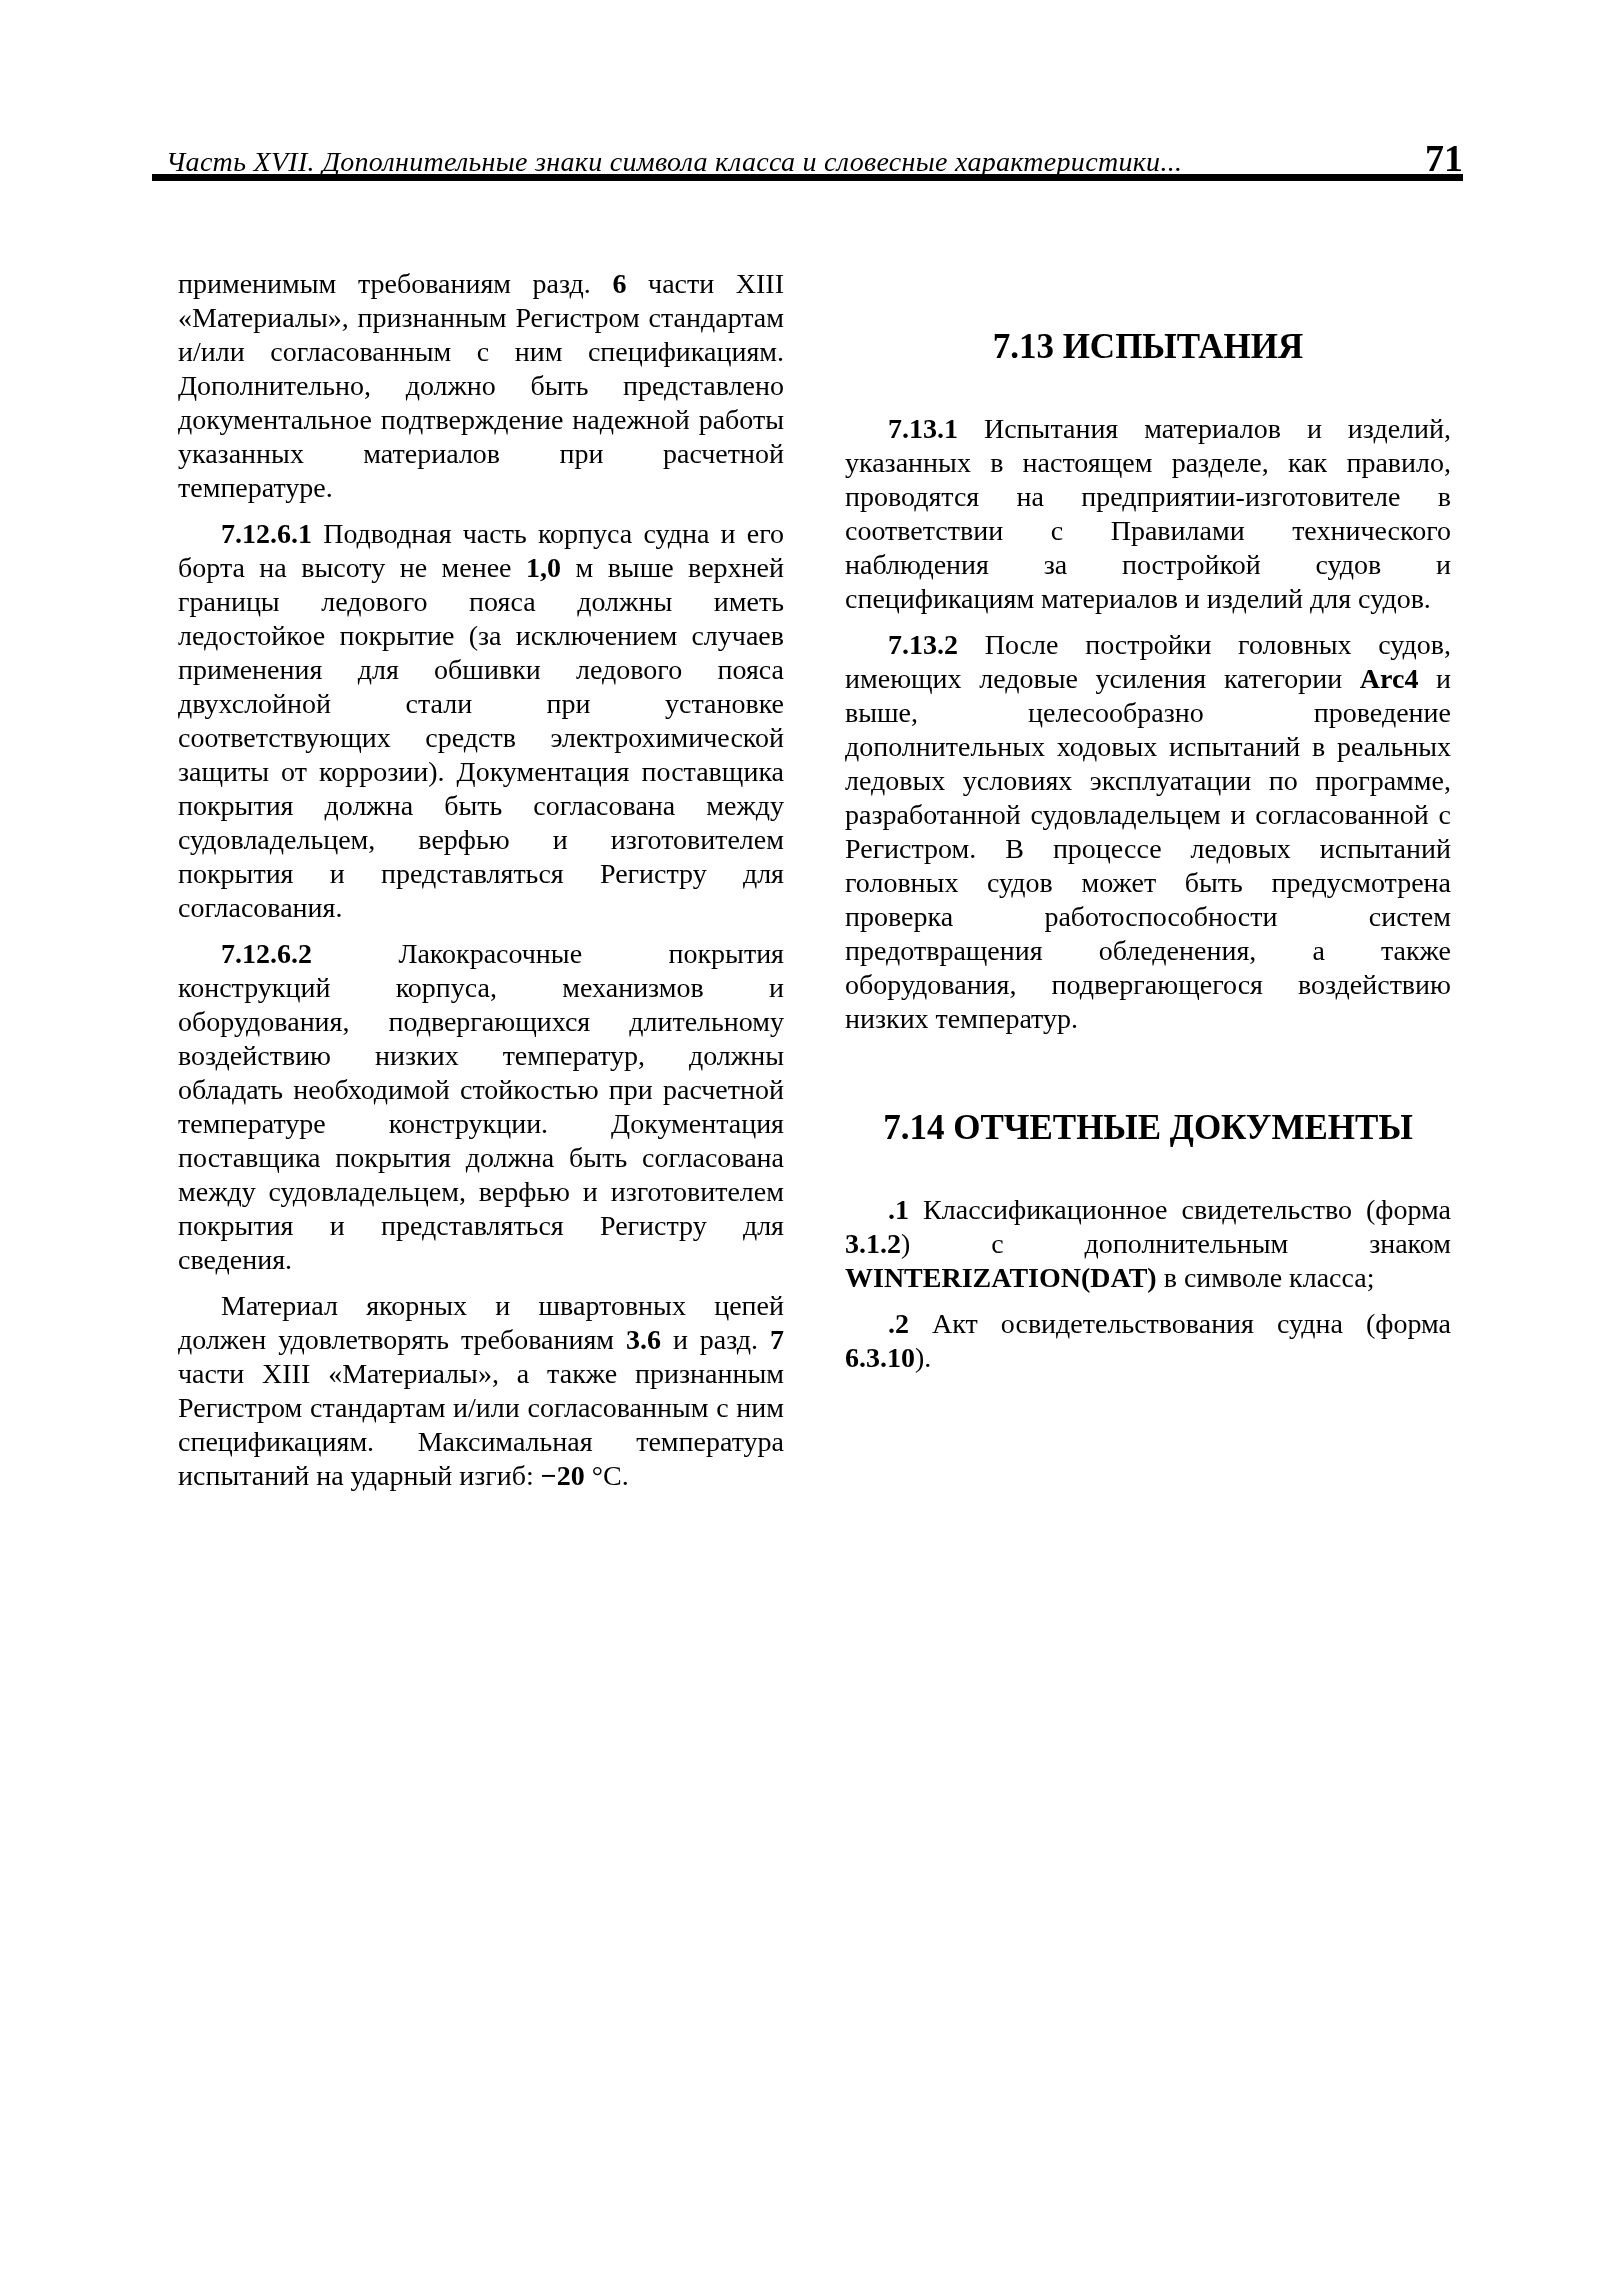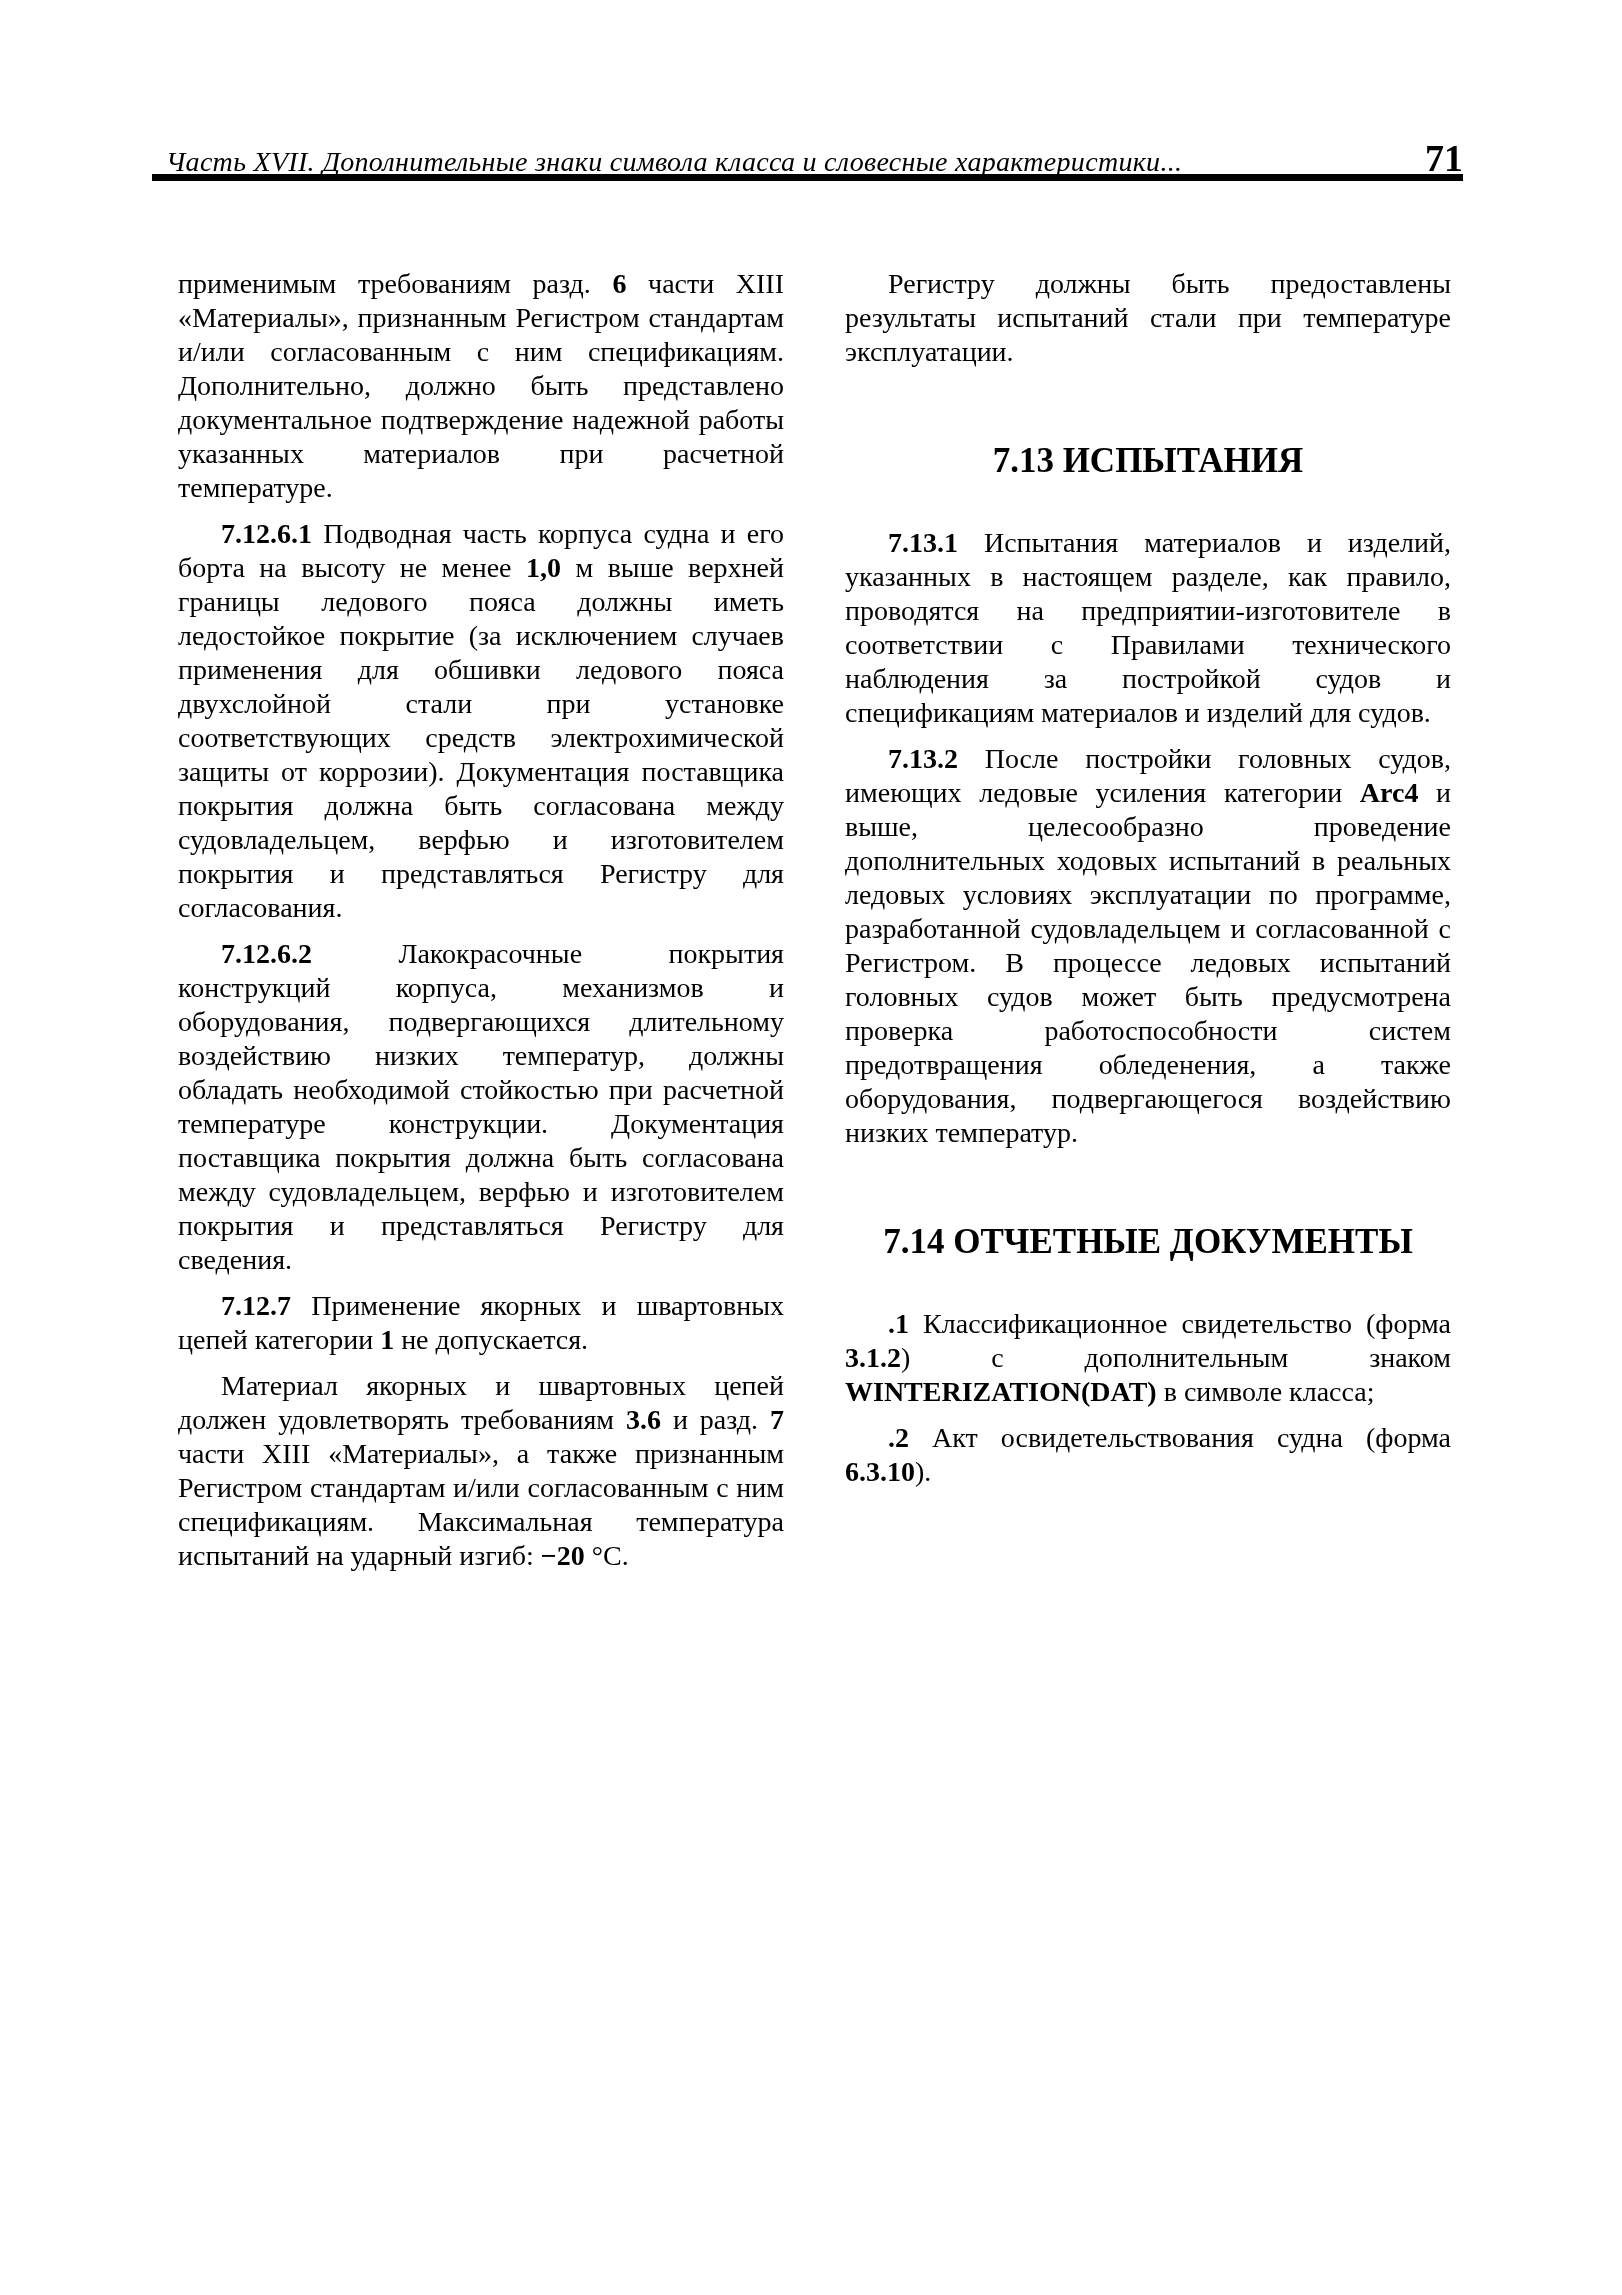--- a/index.html
+++ b/index.html
@@ -78,25 +78,23 @@
   <div class="running-head">
     <span class="rh-title">Часть XVII. Дополнительные знаки символа класса и словесные характеристики...</span>
     <span class="rh-page">71</span>
   </div>
   <div class="head-rule"></div>
   <div class="columns">
     <div class="col">
         <p class="para noindent"><span>применимым требованиям разд. </span><span class="b">6</span><span> части XIII «Материалы», признанным Регистром стандартам и/или согласованным с ним спецификациям. Дополнительно, должно быть представлено документальное подтверждение надежной работы указанных материалов при расчетной температуре.</span></p>
         <p class="para indent"><span class="b">7.12.6.1</span><span> Подводная часть корпуса судна и его борта на высоту не менее </span><span class="b">1,0</span><span> м выше верхней границы ледового пояса должны иметь ледостойкое покрытие (за исключением случаев применения для обшивки ледового пояса двухслойной стали при установке соответствующих средств электрохимической защиты от коррозии). Документация поставщика покрытия должна быть согласована между судовладельцем, верфью и изготовителем покрытия и представляться Регистру для согласования.</span></p>
         <p class="para indent"><span class="b">7.12.6.2</span><span> Лакокрасочные покрытия конструкций корпуса, механизмов и оборудования, подвергающихся длительному воздействию низких температур, должны обладать необходимой стойкостью при расчетной температуре конструкции. Документация поставщика покрытия должна быть согласована между судовладельцем, верфью и изготовителем покрытия и представляться Регистру для сведения.</span></p>
-        <p class="para indent"><span class="b">7.12.7</span><span> Применение якорных и швартовных цепей категории </span><span class="b">1</span><span> не допускается.</span></p>
         <p class="para indent"><span>Материал якорных и швартовных цепей должен удовлетворять требованиям </span><span class="b">3.6</span><span> и разд. </span><span class="b">7</span><span> части XIII «Материалы», а также признанным Регистром стандартам и/или согласованным с ним спецификациям. Максимальная температура испытаний на ударный изгиб: </span><span class="b">−20</span><span> °С.</span></p>
       </div>
     <div class="col">
-        <p class="para indent"><span>Регистру должны быть предоставлены результаты испытаний стали при температуре эксплуатации.</span></p>
         <div class="sec-heading">7.13 ИСПЫТАНИЯ</div>
         <p class="para indent"><span class="b">7.13.1</span><span> Испытания материалов и изделий, указанных в настоящем разделе, как правило, проводятся на предприятии-изготовителе в соответствии с Правилами технического наблюдения за постройкой судов и спецификациям материалов и изделий для судов.</span></p>
         <p class="para indent"><span class="b">7.13.2</span><span> После постройки головных судов, имеющих ледовые усиления категории </span><span class="b">Arc4</span><span> и выше, целесообразно проведение дополнительных ходовых испытаний в реальных ледовых условиях эксплуатации по программе, разработанной судовладельцем и согласованной с Регистром. В процессе ледовых испытаний головных судов может быть предусмотрена проверка работоспособности систем предотвращения обледенения, а также оборудования, подвергающегося воздействию низких температур.</span></p>
         <div class="sec-heading">7.14 ОТЧЕТНЫЕ ДОКУМЕНТЫ</div>
         <p class="para indent"><span class="b">.1</span><span> Классификационное свидетельство (форма </span><span class="b">3.1.2</span><span>) с дополнительным знаком </span><span class="b">WINTERIZATION(DAT)</span><span> в символе класса;</span></p>
         <p class="para indent"><span class="b">.2</span><span> Акт освидетельствования судна (форма </span><span class="b">6.3.10</span><span>).</span></p>
       </div>
   </div>
 </div>
 

